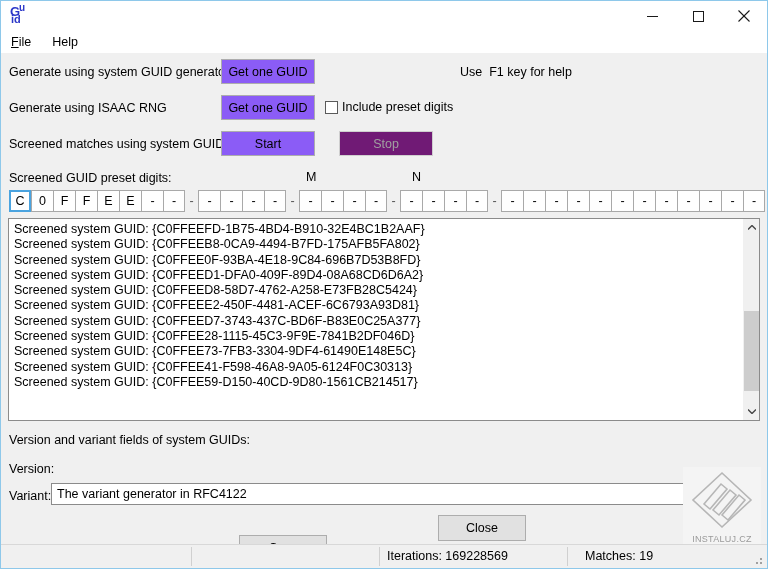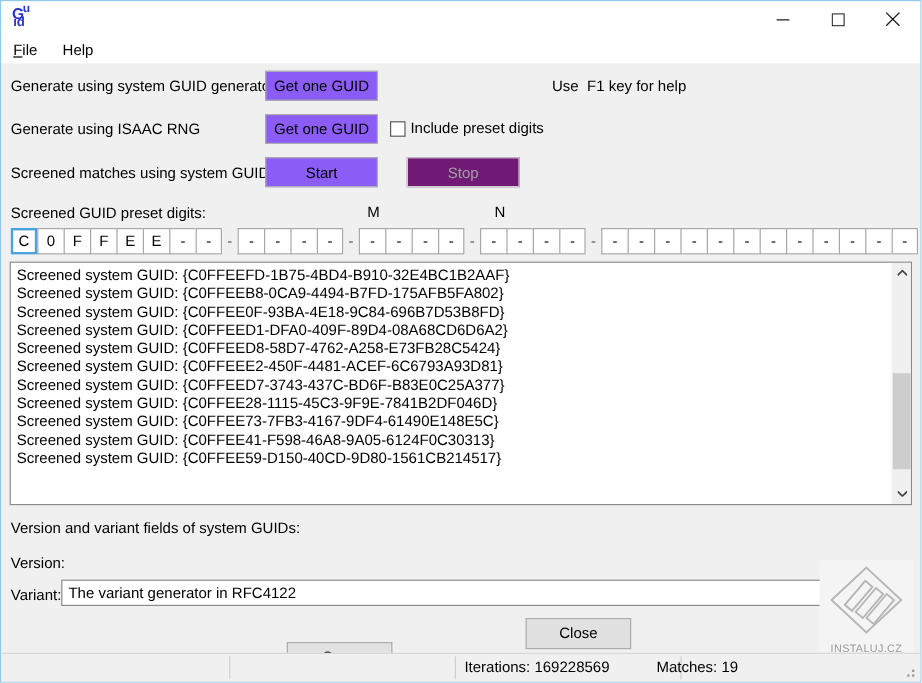--- a/index.html
+++ b/index.html
@@ -437,21 +437,21 @@
     <div class="listbox">
       <div class="list-inner" id="list-inner">
           <div class="list-line">Screened system GUID: {C0FFEEFD-1B75-4BD4-B910-32E4BC1B2AAF}</div>
           <div class="list-line">Screened system GUID: {C0FFEEB8-0CA9-4494-B7FD-175AFB5FA802}</div>
           <div class="list-line">Screened system GUID: {C0FFEE0F-93BA-4E18-9C84-696B7D53B8FD}</div>
           <div class="list-line">Screened system GUID: {C0FFEED1-DFA0-409F-89D4-08A68CD6D6A2}</div>
           <div class="list-line">Screened system GUID: {C0FFEED8-58D7-4762-A258-E73FB28C5424}</div>
           <div class="list-line">Screened system GUID: {C0FFEEE2-450F-4481-ACEF-6C6793A93D81}</div>
           <div class="list-line">Screened system GUID: {C0FFEED7-3743-437C-BD6F-B83E0C25A377}</div>
           <div class="list-line">Screened system GUID: {C0FFEE28-1115-45C3-9F9E-7841B2DF046D}</div>
-          <div class="list-line">Screened system GUID: {C0FFEE73-7FB3-4167-9DF4-61490E148E5C}</div>
+          <div class="list-line">Screened system GUID: {C0FFEE73-7FB3-3304-9DF4-61490E148E5C}</div>
           <div class="list-line">Screened system GUID: {C0FFEE41-F598-46A8-9A05-6124F0C30313}</div>
           <div class="list-line">Screened system GUID: {C0FFEE59-D150-40CD-9D80-1561CB214517}</div>
         </div>
       <div class="vscroll">
         <div class="vs-arrow up">
           <svg width="8" height="5" viewBox="0 0 8 5">
               <path d="M0,4.5 L4,0.5 L8,4.5" fill="none" stroke="#454545" stroke-width="1.4"></path>
             </svg>
         </div>
         <div class="vs-thumb" style="top:92px; height:80px;"></div>
@@ -487,21 +487,21 @@
     <div class="wm-text">INSTALUJ.CZ</div>
   </div>
 
   <div class="statusbar">
     <div class="sb-sep" style="left:190px;"></div>
     <div class="sb-sep" style="left:378px;"></div>
     <div class="sb-sep" style="left:566px;"></div>
     <div class="sb-text" style="left:8px;"></div>
     <div class="sb-text" style="left:198px;"></div>
     <div class="sb-text" style="left:386px;">Iterations: 169228569</div>
-    <div class="sb-text" style="left:546px;">Matches: 19</div>
+    <div class="sb-text" style="left:584px;">Matches: 19</div>
     <div class="grip">
       <i style="left:8px;top:8px;"></i>
         <i style="left:4px;top:8px;"></i>
         <i style="left:8px;top:4px;"></i>
     </div>
   </div>
 
 </div>
 
 </body></html>

